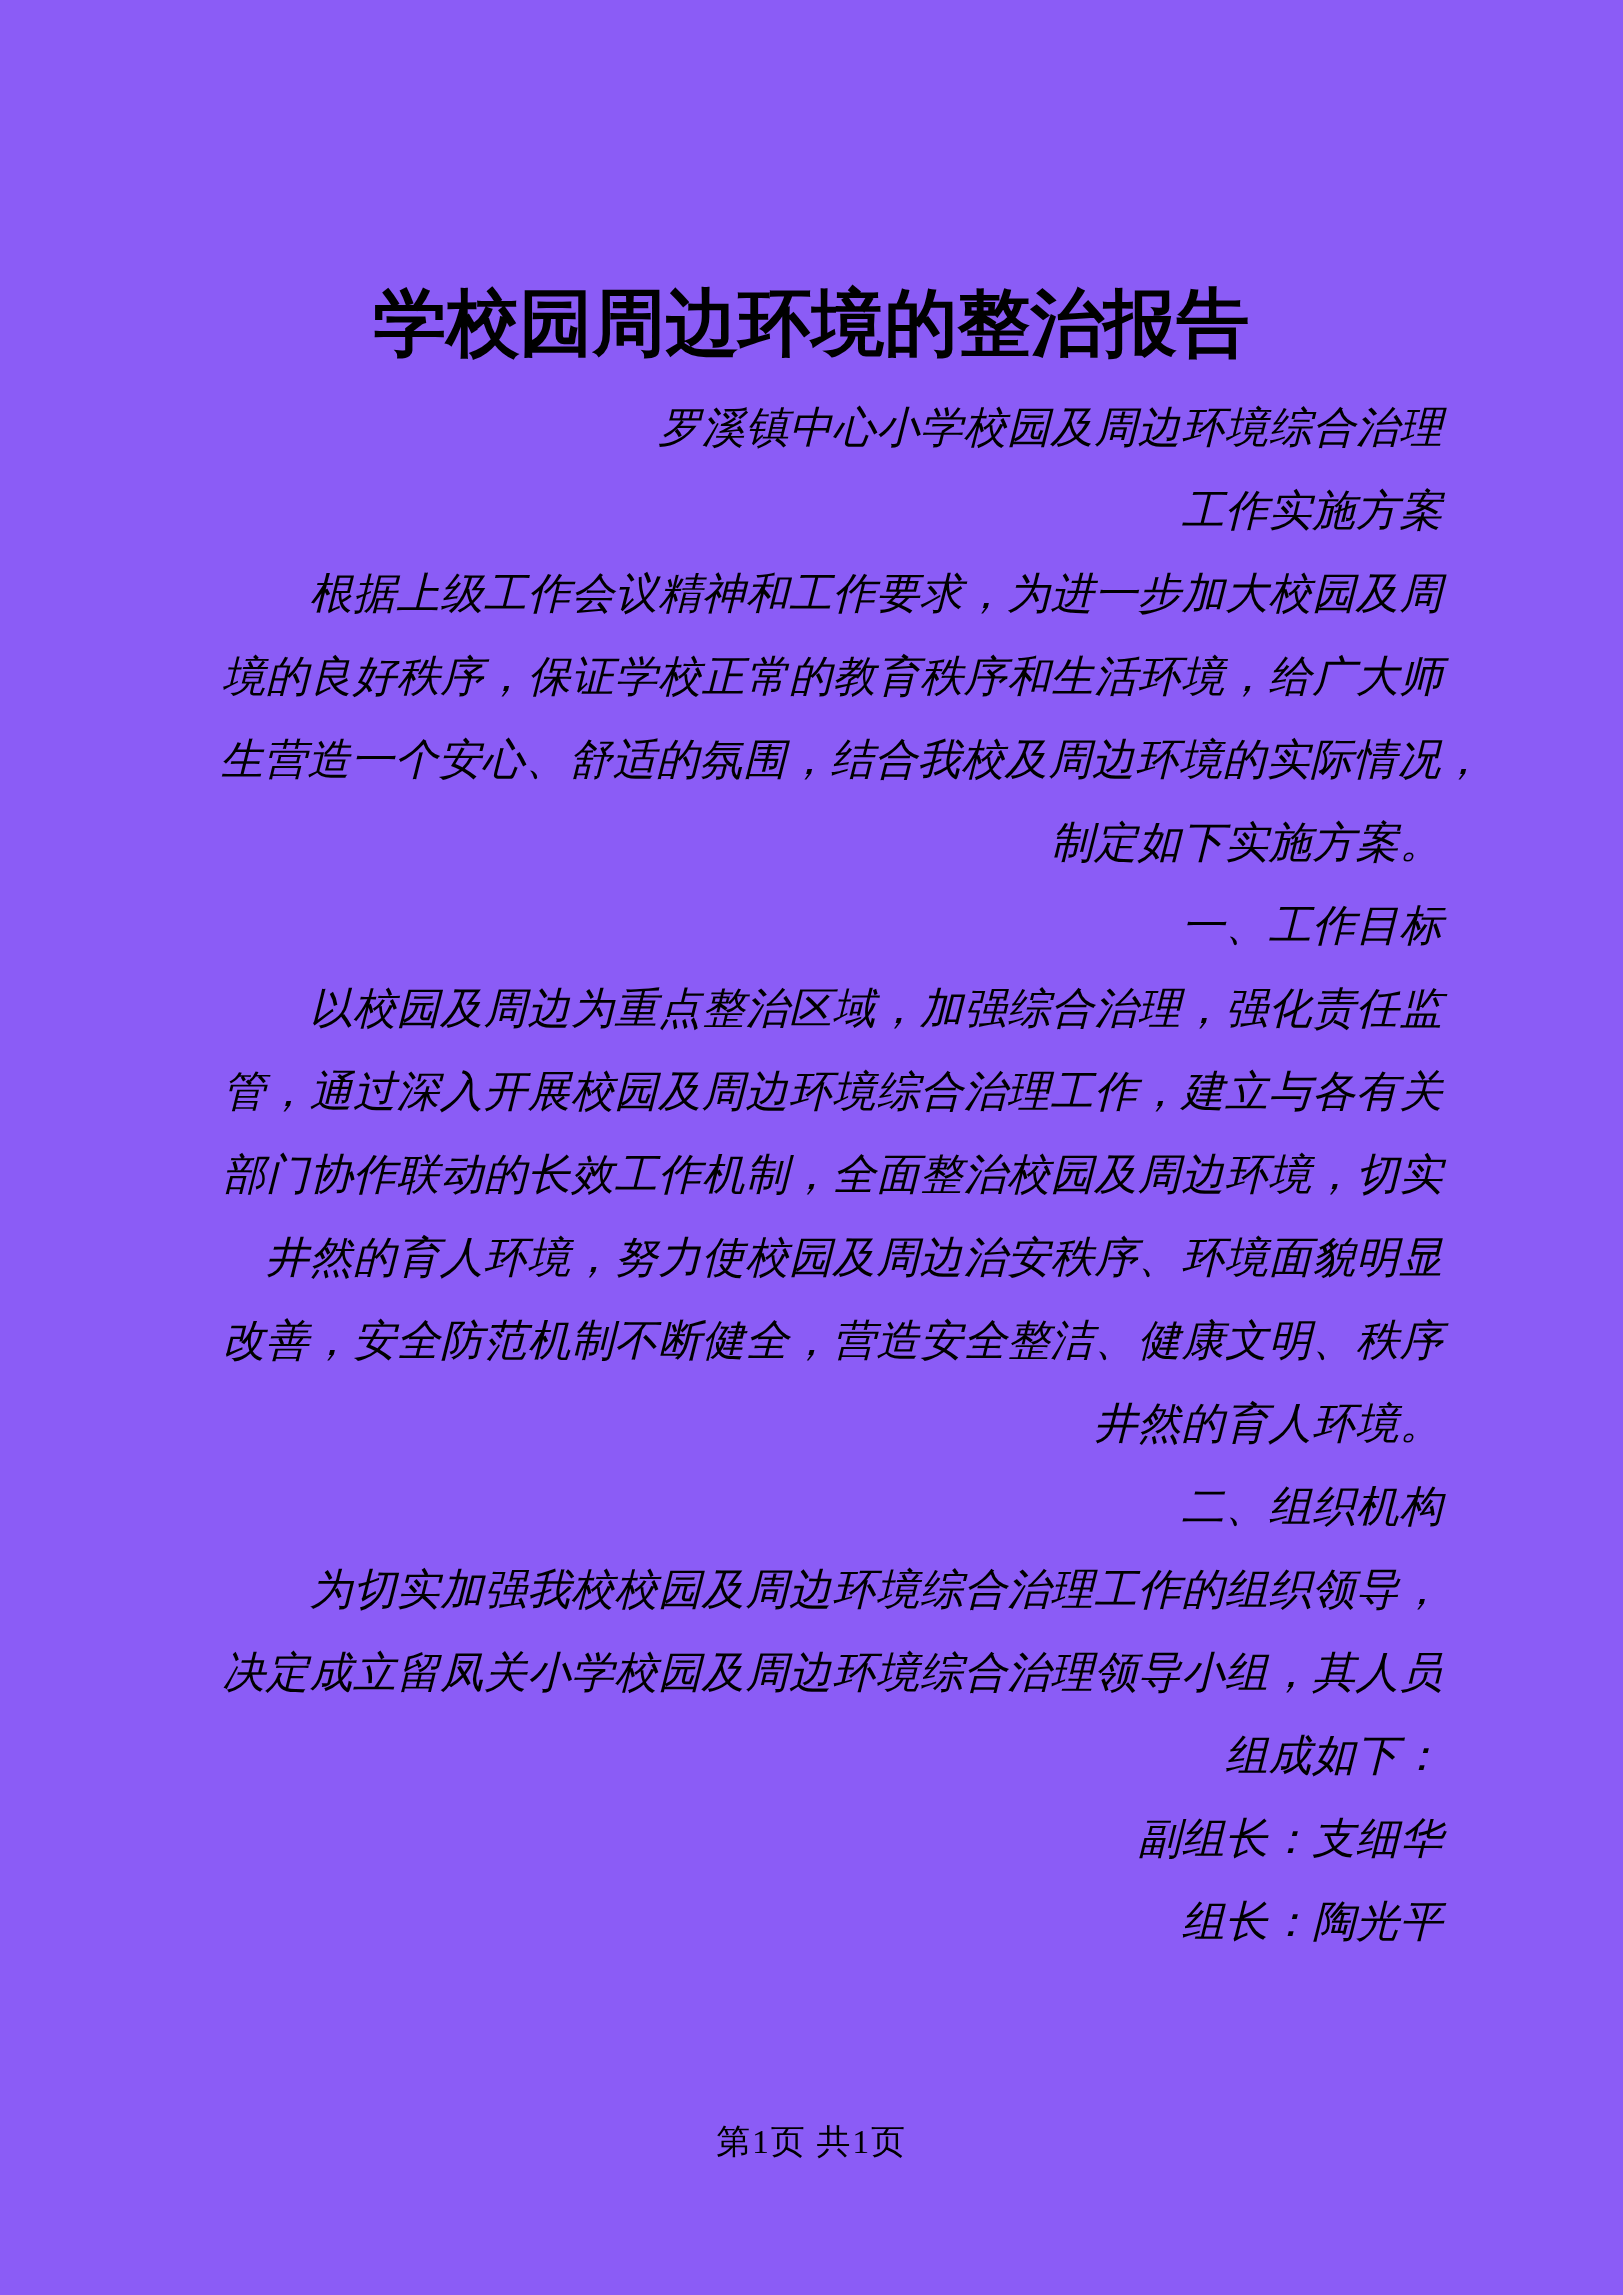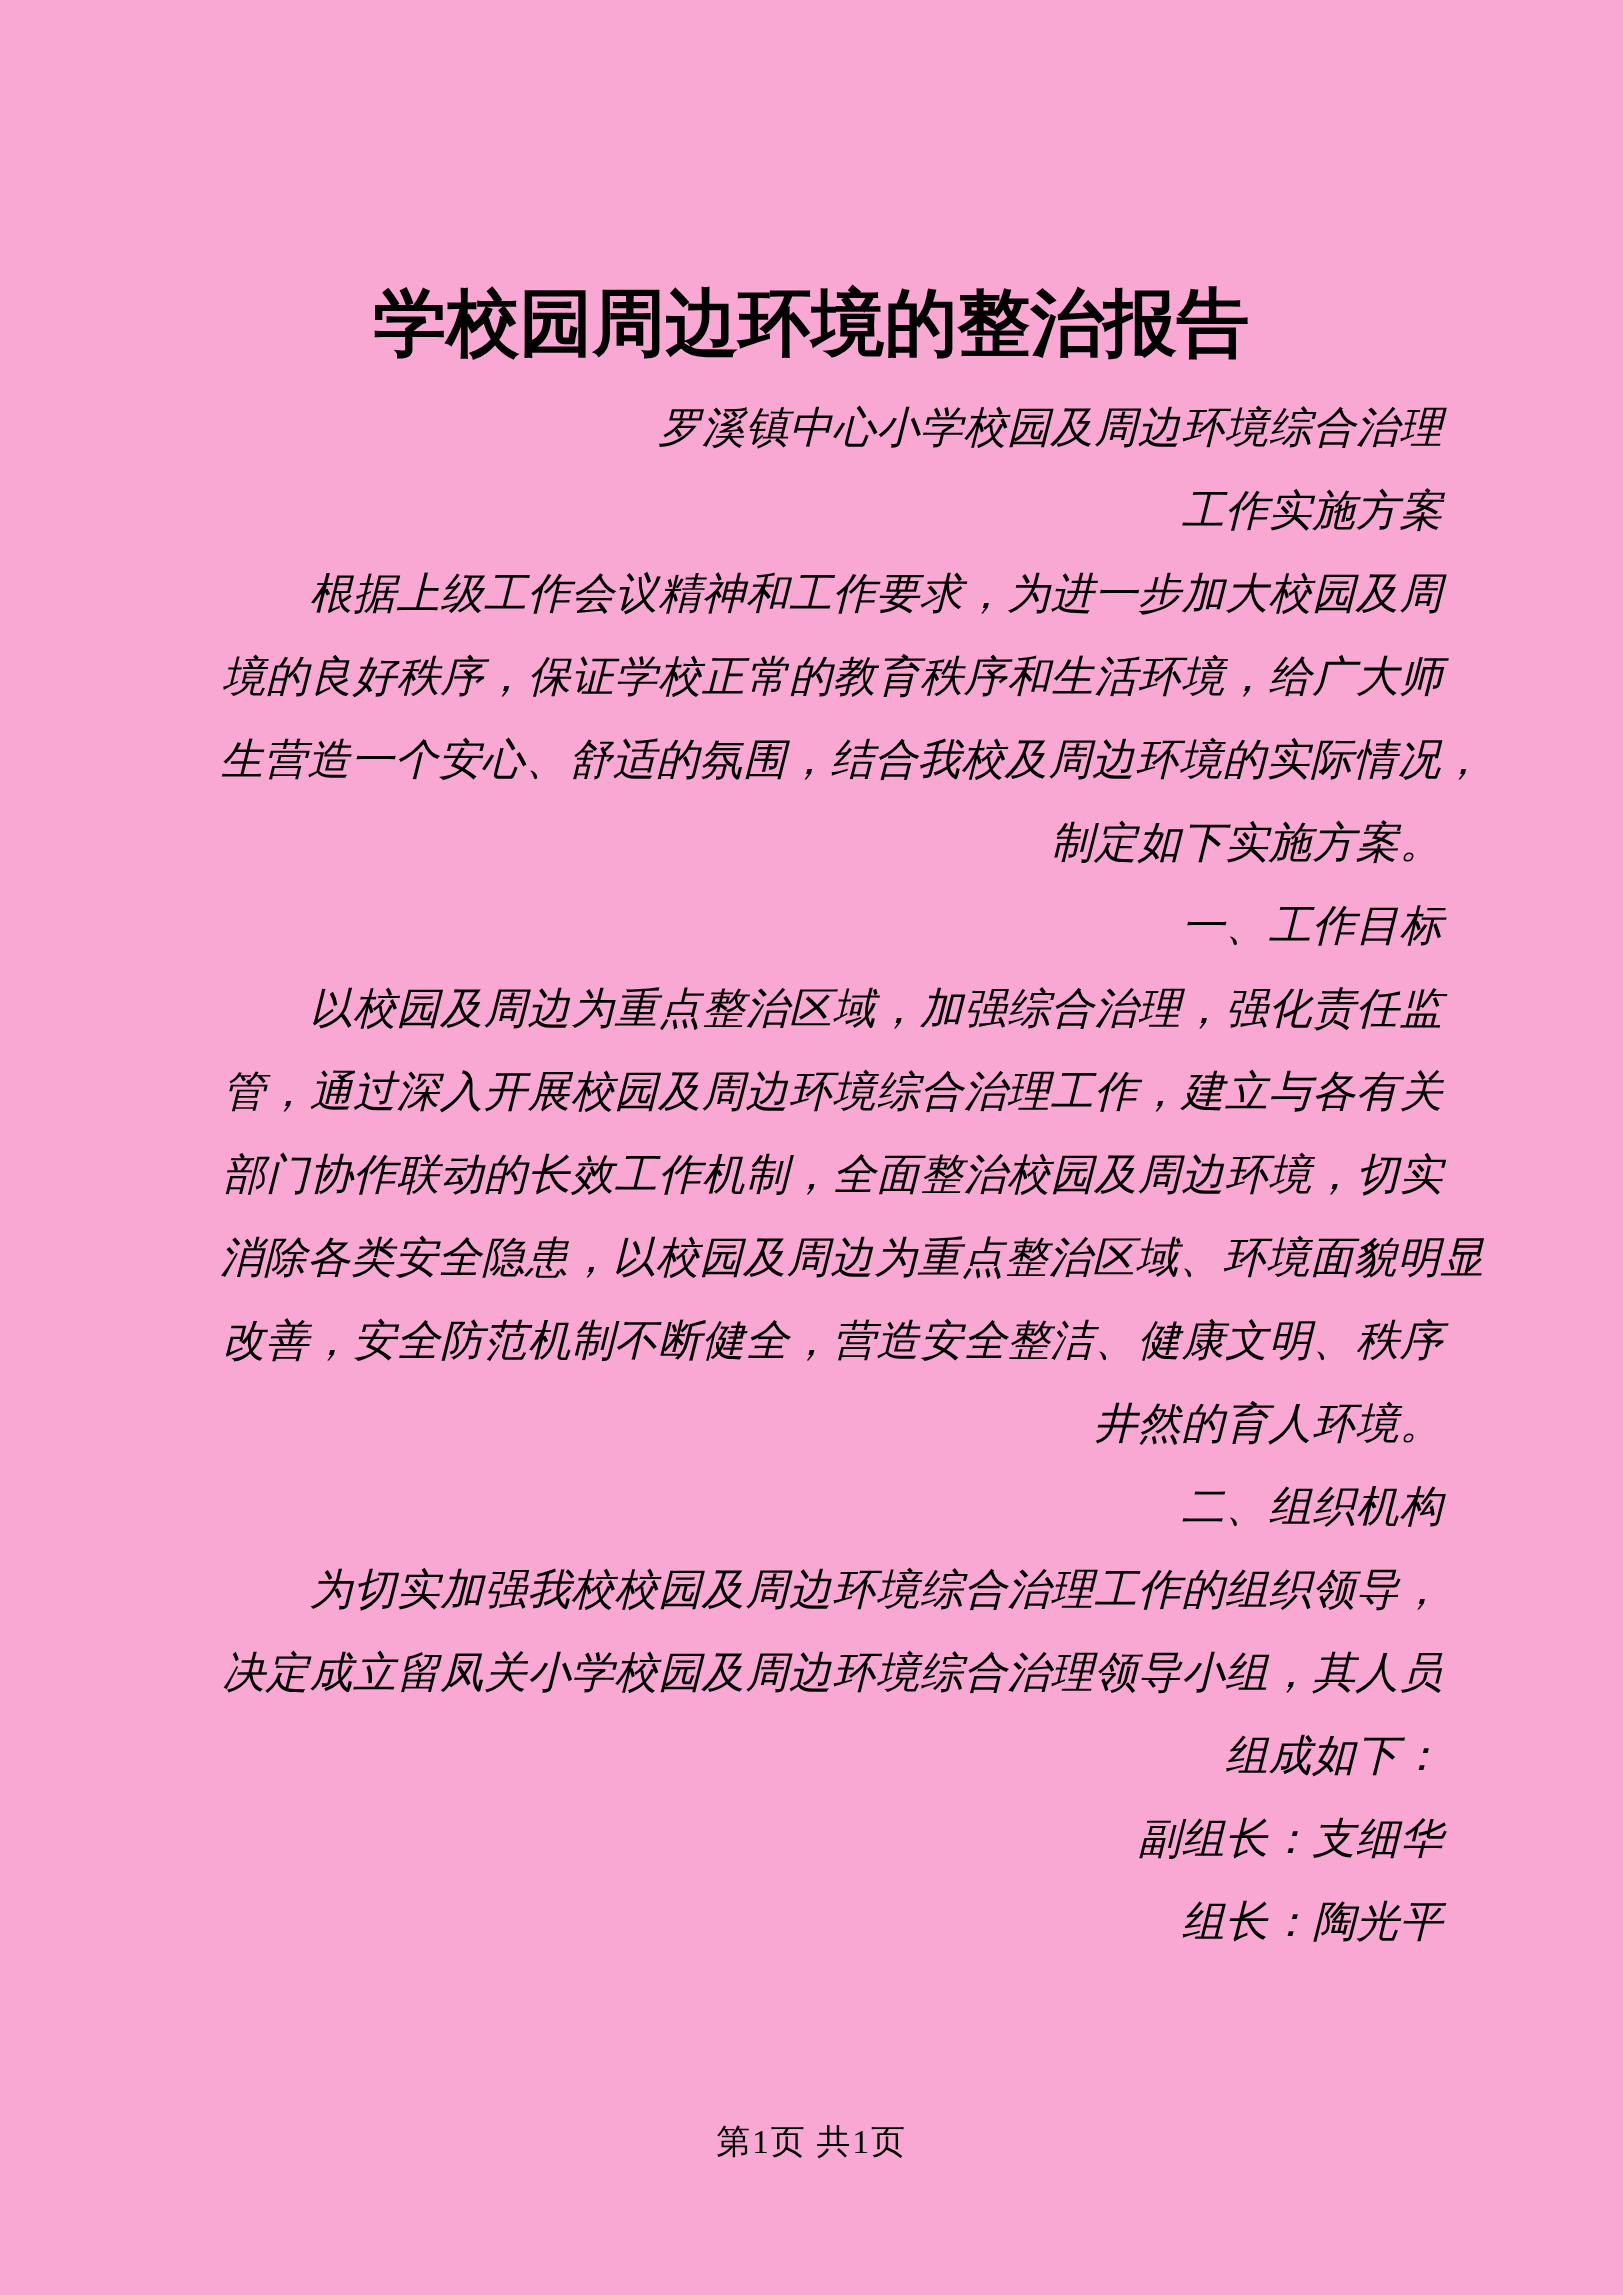--- a/index.html
+++ b/index.html
@@ -4,21 +4,21 @@
 <style>
   html, body {
     margin: 0;
     padding: 0;
     background: #ffffff;
   }
   .page {
     position: relative;
     width: 1623px;
     height: 2295px;
-    background: #f9a8d4;
+    background: #8b5cf6;
     color: #000000;
     font-family: "Liberation Serif", "DejaVu Serif", serif;
     overflow: hidden;
   }
   .title {
     position: absolute;
     top: 287px;
     left: 0;
     width: 100%;
     margin: 0;
@@ -70,21 +70,21 @@
     <div class="line indent">罗溪镇中心小学校园及周边环境综合治理</div>
     <div class="line indent">工作实施方案</div>
     <div class="line indent">根据上级工作会议精神和工作要求，为进一步加大校园及周</div>
     <div class="line">境的良好秩序，保证学校正常的教育秩序和生活环境，给广大师</div>
     <div class="line">生营造一个安心、舒适的氛围，结合我校及周边环境的实际情况，</div>
     <div class="line">制定如下实施方案。</div>
     <div class="line indent">一、工作目标</div>
     <div class="line indent">以校园及周边为重点整治区域，加强综合治理，强化责任监</div>
     <div class="line">管，通过深入开展校园及周边环境综合治理工作，建立与各有关</div>
     <div class="line">部门协作联动的长效工作机制，全面整治校园及周边环境，切实</div>
-    <div class="line">消除各类安全隐患，以校园及周边为重点整治区域、环境面貌明显</div>
+    <div class="line">井然的育人环境，努力使校园及周边治安秩序、环境面貌明显</div>
     <div class="line">改善，安全防范机制不断健全，营造安全整洁、健康文明、秩序</div>
     <div class="line">井然的育人环境。</div>
     <div class="line indent">二、组织机构</div>
     <div class="line indent">为切实加强我校校园及周边环境综合治理工作的组织领导，</div>
     <div class="line">决定成立留凤关小学校园及周边环境综合治理领导小组，其人员</div>
     <div class="line">组成如下：</div>
     <div class="line indent">副组长：支细华</div>
     <div class="line indent">组长：陶光平</div>
   </div>
 

